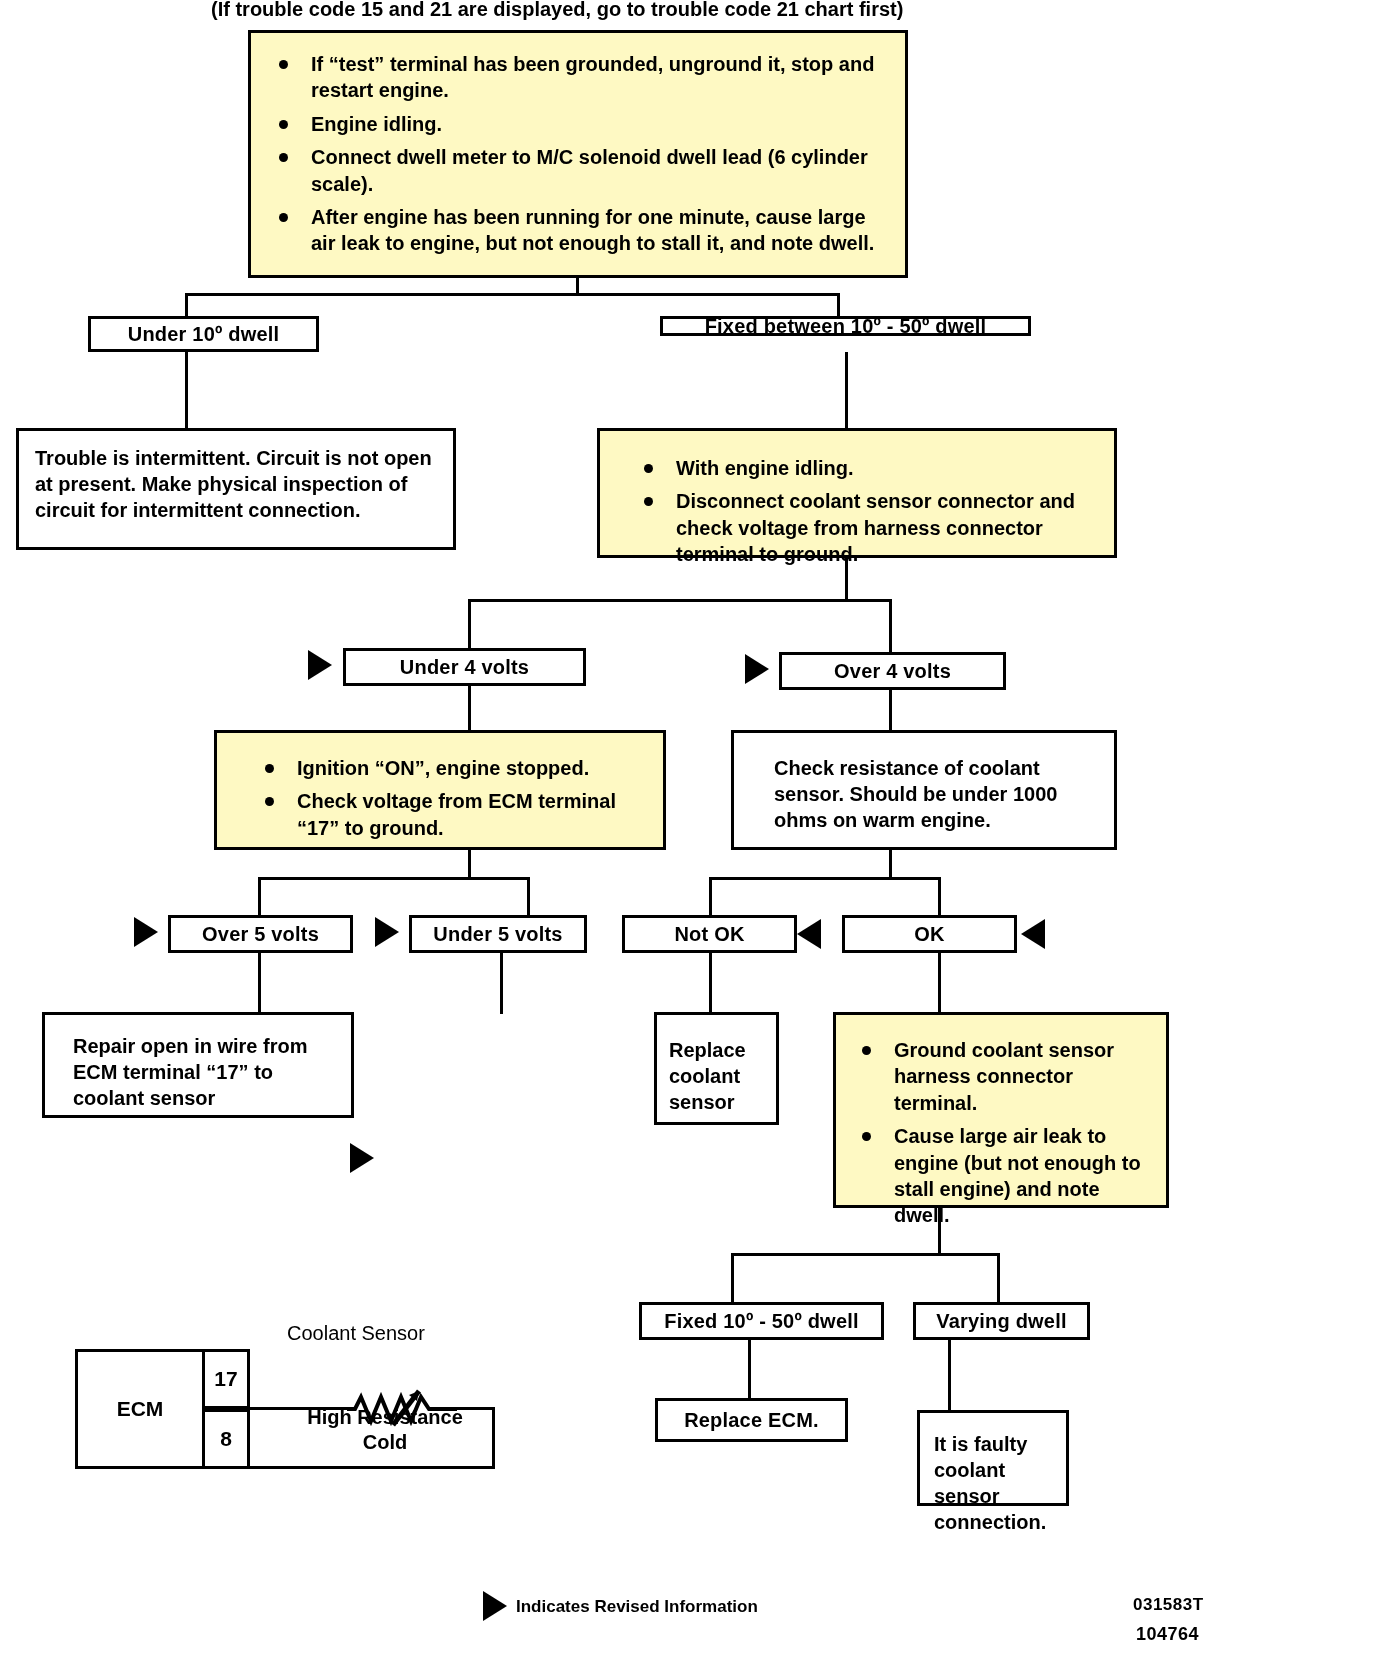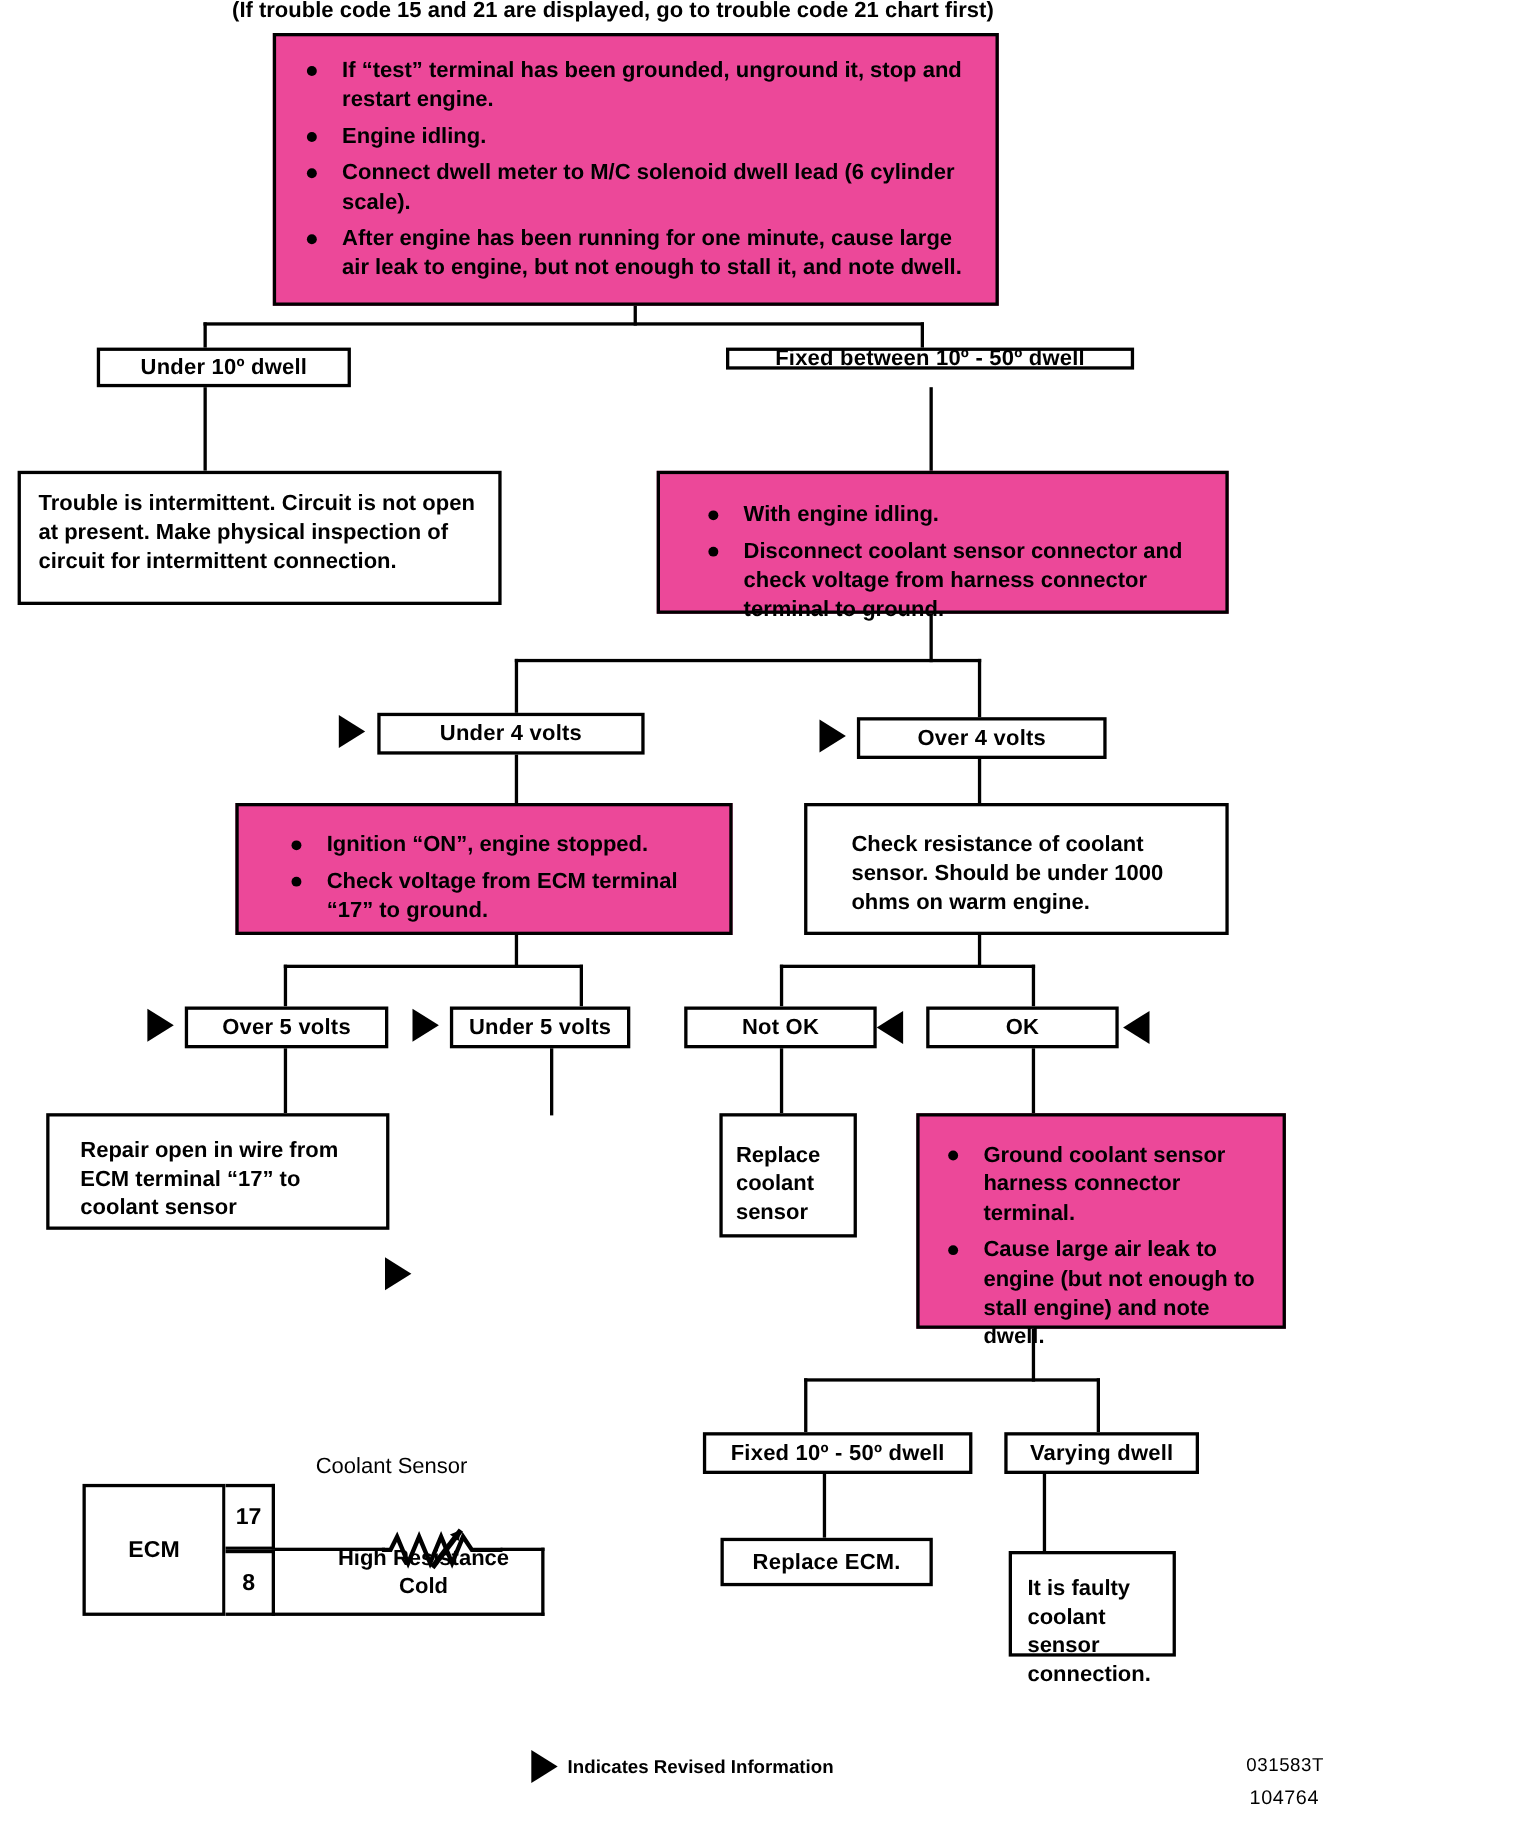--- a/index.html
+++ b/index.html
@@ -35,21 +35,21 @@
     letter-spacing: 0.2px;
   }
   .text-box {
     padding: 14px 16px;
     font-size: 20px;
   }
   .bullets {
     position: absolute;
     box-sizing: border-box;
     border: 3px solid #000;
-    background: #ec4899;
+    background: #fef9c3;
   }
   ul.bl {
     list-style: none;
     margin: 0;
     padding: 0;
   }
   ul.bl > li {
     position: relative;
     padding-left: 46px;
     margin: 0 0 7px 0;
@@ -91,21 +91,21 @@
     border-top: 15px solid transparent;
     border-bottom: 15px solid transparent;
     border-left: 24px solid #000;
   }
   .arrow.left {
     border-left: none;
     border-right: 24px solid #000;
   }
   .code {
     position: absolute;
-    font-weight: normal;
+    font-weight: bold;
     font-size: 17px;
     letter-spacing: 0.5px;
     text-align: center;
   }
   .legend-text {
     position: absolute;
     font-weight: bold;
     font-size: 17px;
     white-space: nowrap;
   }
@@ -232,21 +232,21 @@
 
   <div class="vline" style="left:889px; top:850px; height:30px;"></div>
   <div class="hline" style="left:709px; top:877px; width:232px;"></div>
   <div class="vline" style="left:709px; top:877px; height:38px;"></div>
   <div class="vline" style="left:938px; top:877px; height:38px;"></div>
 
   <div class="arrow" style="left:134px; top:917px;"></div>
   <div class="box label-box" style="left:168px; top:915px; width:185px; height:38px;">Over 5 volts</div>
 
   <div class="arrow" style="left:375px; top:917px;"></div>
-  <div class="box label-box" style="left:409px; top:915px; width:164px; height:38px;">Under 5 volts</div>
+  <div class="box label-box" style="left:409px; top:915px; width:178px; height:38px;">Under 5 volts</div>
 
   <div class="box label-box" style="left:622px; top:915px; width:175px; height:38px;">Not OK</div>
   <div class="arrow left" style="left:797px; top:919px;"></div>
 
   <div class="box label-box" style="left:842px; top:915px; width:175px; height:38px;">OK</div>
   <div class="arrow left" style="left:1021px; top:919px;"></div>
 
   <div class="vline" style="left:258px; top:953px; height:59px;"></div>
   <div class="vline" style="left:500px; top:953px; height:61px;"></div>
   <div class="vline" style="left:709px; top:953px; height:59px;"></div>

